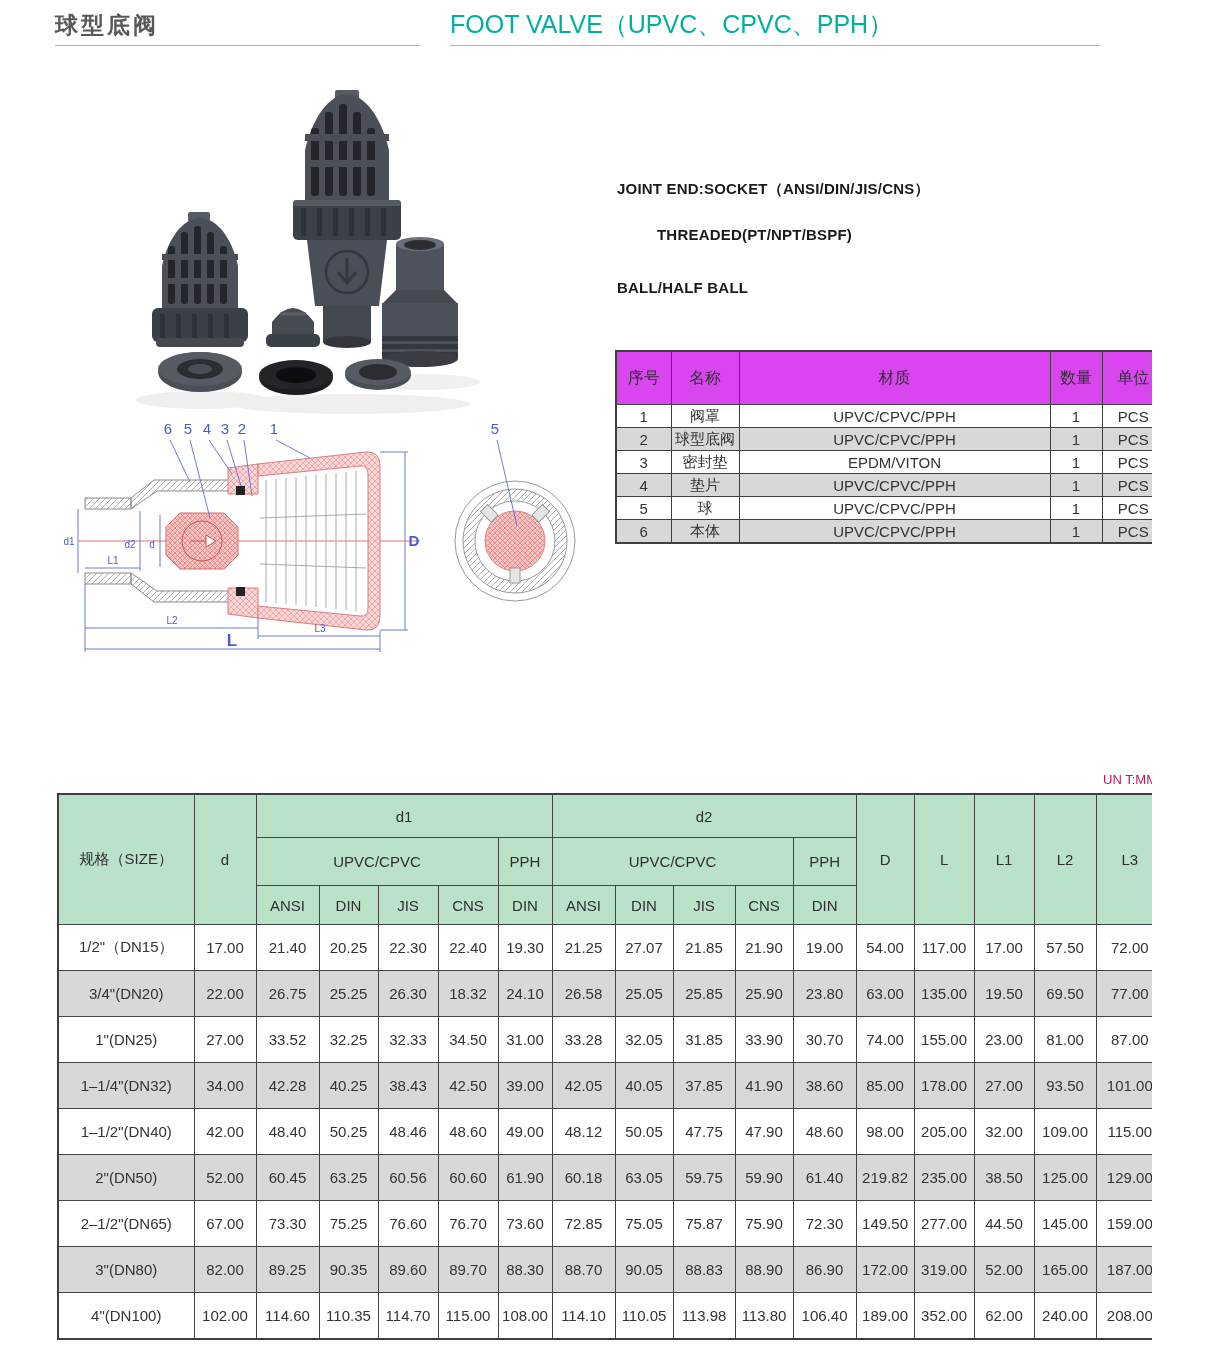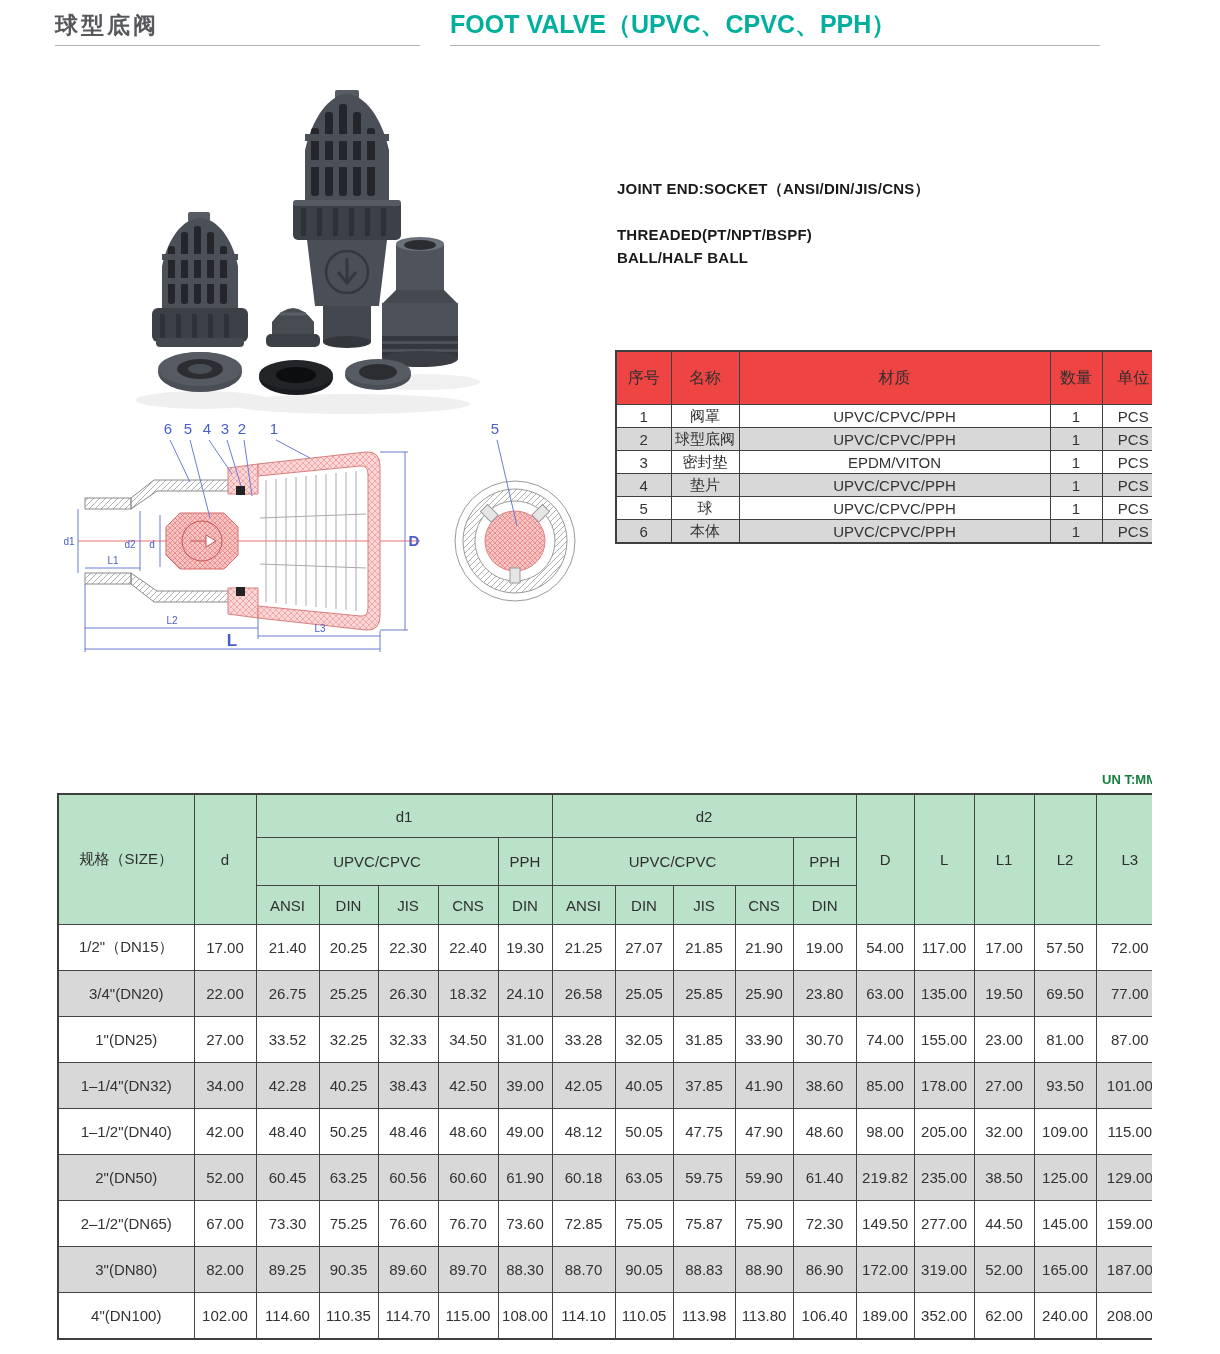--- a/index.html
+++ b/index.html
@@ -3,44 +3,44 @@
 <meta charset="utf-8">
 <style>
   html,body{margin:0;padding:0;background:#ffffff;}
   #page{position:relative;width:1152px;height:1354px;background:#ffffff;overflow:hidden;
         font-family:"Liberation Sans","DejaVu Sans",sans-serif;color:#3c3c3c;}
 
   
   .title-cn{position:absolute;left:55px;top:10px;font-size:23px;font-weight:bold;
             color:#57585c;letter-spacing:3px;}
   .rule-left{position:absolute;left:55px;top:45px;width:365px;height:1px;background:#b3b3b3;}
-  .title-en{position:absolute;left:450px;top:8px;font-size:25px;font-weight:bold;color:#00b09c;}
+  .title-en{position:absolute;left:450px;top:8px;font-size:25px;font-weight:normal;color:#00b09c;}
   .rule-right{position:absolute;left:450px;top:45px;width:650px;height:1px;background:#b3b3b3;}
 
   
   #spec-lines{position:absolute;left:617px;top:172px;width:560px;height:160px;}
   .spec-line{position:absolute;left:0;font-size:15px;font-weight:bold;color:#1a1a1a;letter-spacing:.2px;text-align:right;}
   .spec-line:nth-child(1){top:8px;}
-  .spec-line:nth-child(2){top:54px;}
-  .spec-line:nth-child(3){top:77px;}
+  .spec-line:nth-child(2){top:54px;margin-left:40px;}
+  .spec-line:nth-child(3){top:107px;}
   .spec-line:nth-child(4){top:144px;margin-top:44px;}
 
   
   #parts-table{position:absolute;left:615px;top:350px;border-collapse:collapse;
                table-layout:fixed;width:549px;font-size:15px;}
   #parts-table th,#parts-table td{border:1px solid #3f3f3f;text-align:center;
                vertical-align:middle;padding:0;overflow:hidden;white-space:nowrap;}
   #parts-table{border:2px solid #3f3f3f;}
-  #parts-table thead th{background:#ef4444;height:52px;font-weight:normal;font-size:16px;color:#2f2f2f;}
+  #parts-table thead th{background:#d946ef;height:52px;font-weight:normal;font-size:16px;color:#2f2f2f;}
   #parts-table tbody td{height:22px;color:#333;}
   #parts-table tbody tr.alt td{background:#d8d8d8;}
 
   
   #unit-note{position:absolute;left:51px;top:772px;width:1106px;text-align:right;
-             font-size:13px;font-weight:bold;color:#15803d;}
+             font-size:13px;font-weight:normal;color:#be185d;}
   #dim-table{position:absolute;left:57px;top:793px;border-collapse:collapse;
              table-layout:fixed;width:1106px;font-size:15px;}
   #dim-table th,#dim-table td{border:1px solid #444;text-align:center;vertical-align:middle;
              padding:0;overflow:hidden;white-space:nowrap;}
   #dim-table{border:2px solid #3f3f3f;}
   #dim-table thead th{background:#bae2c9;font-weight:normal;font-size:15px;color:#2f2f2f;}
   #dim-table thead tr:nth-child(1) th{height:42px;}
   #dim-table thead tr:nth-child(2) th{height:47px;}
   #dim-table thead tr:nth-child(3) th{height:38px;}
   #dim-table tbody td{height:45px;color:#333;}

